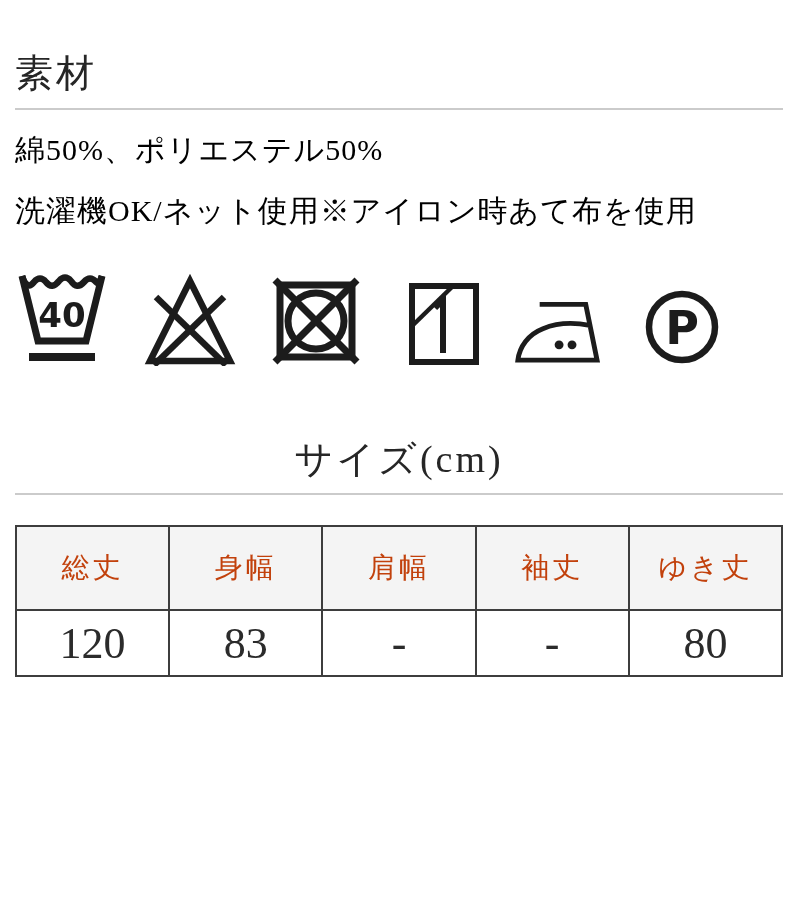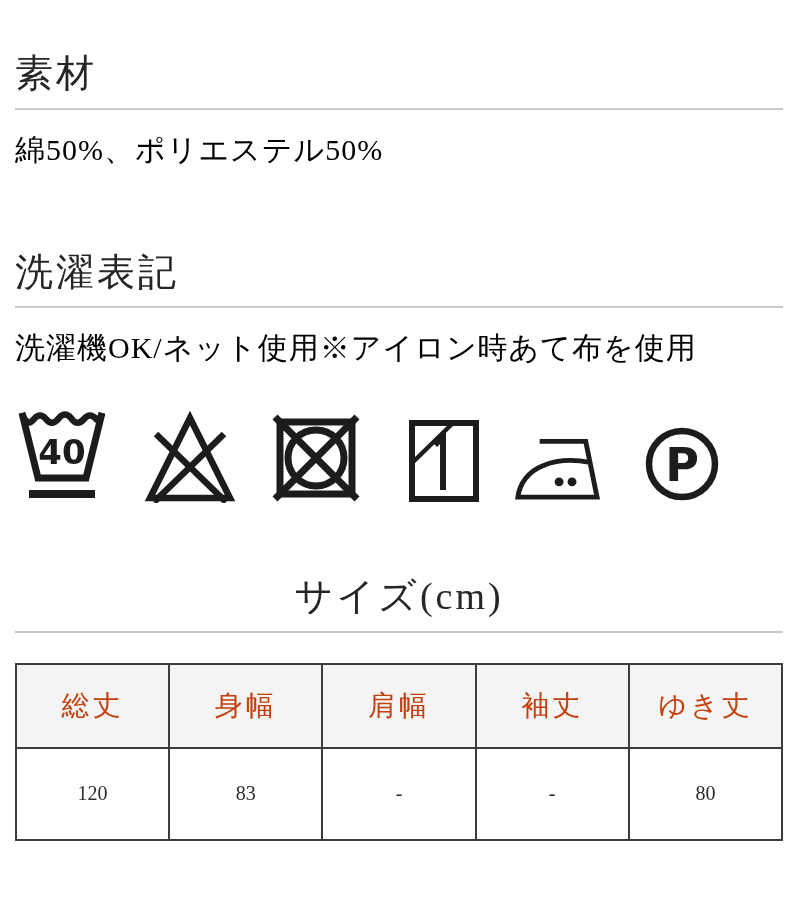--- a/index.html
+++ b/index.html
@@ -63,38 +63,37 @@
   }
   table.size-table th {
     height: 84px;
     background: #f4f4f4;
     font-weight: normal;
     font-size: 28px;
     letter-spacing: 3px;
     color: #c2410c;
   }
   table.size-table td {
-    height: 92px;
+    height: 66px;
     background: #ffffff;
-    font-size: 20px;
+    font-size: 44px;
     color: #2b2b2b;
   }
 </style>
 </head>
 <body>
 
 <div class="page">
 
   <section class="sec sec-material">
     <h2 class="heading">素材</h2>
     <p class="body-text">綿50%、ポリエステル50%</p>
   </section>
 
   <section class="sec sec-washing">
-    <h2 class="heading">洗濯表記</h2>
     <p class="body-text">洗濯機OK/ネット使用※アイロン時あて布を使用</p>
 
     <div class="symbols">
 
       <svg width="94" height="104" viewBox="0 0 94 104">
         <path class="sym-stroke" stroke-width="7" d="M7 14 L23 79 L71 79 L87 14"></path>
         <path class="sym-stroke" stroke-width="6.5" stroke-linejoin="round" d="M7 14 Q12 29 19 20 Q25 13 31 20 Q37 28 44 19 Q50 12 56 19 Q62 28 69 20 Q75 13 81 20 Q84 23 87 14"></path>
         <text class="sym-num" x="47" y="65" font-size="34" text-anchor="middle">40</text>
         <rect class="sym-fill" x="14" y="91" width="66" height="8"></rect>
       </svg>

